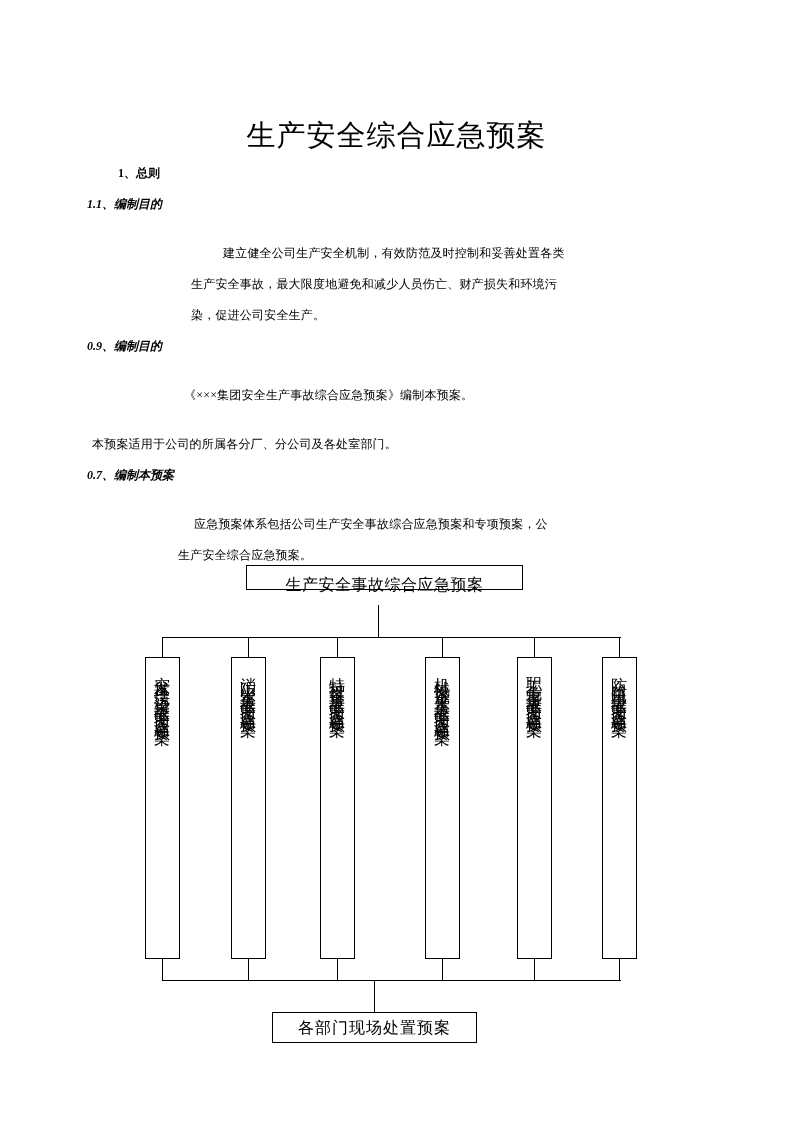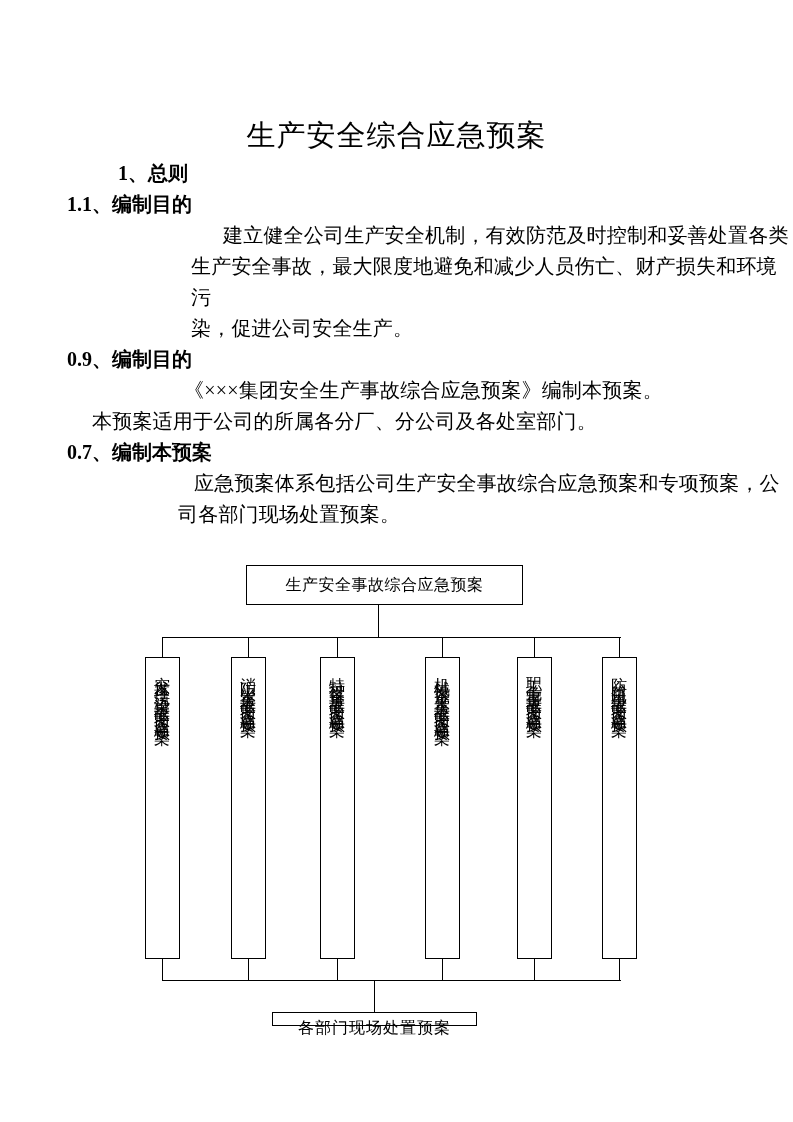--- a/index.html
+++ b/index.html
@@ -13,43 +13,43 @@
     border-radius:10px;
   }
   .doc-title {
     padding-top:112px;
     height:46px; line-height:46px;
     font-size:29px;
     text-align:center;
     letter-spacing:1px;
     white-space:nowrap;
   }
-  .tline { line-height:31px; font-size:20px; }
+  .tline { line-height:31px; font-size:12px; }
   .h1, .h2 { font-weight:bold; }
   .h1 { padding-left:118px; }
-  .h2 { padding-left:67px; }
+  .h2 { padding-left:87px;font-style:italic; }
   .hnum { display:inline-block; }
-  .para { letter-spacing:0.2px; white-space:pre-line; }
+  .para { letter-spacing:0.2px; white-space:pre-line;margin-top:18px; }
   .p-purpose  { padding-left:191px; text-indent:32px; }
   .p-ref      { padding-left:184px; }
   .p-scope    { padding-left:92px; }
   .p-system   { padding-left:178px; text-indent:16px; }
 
   
   .flowchart { position:absolute; left:0; top:0; width:793px; height:1122px; pointer-events:none; }
   .fc-box {
     position:absolute;
     border:1px solid #000;
     box-sizing:border-box;
     background:#fff;
     font-size:16px;
     text-align:center;
   }
-  .fc-root   { left:246px; top:565px;  width:277px; height:40px; line-height:38px; letter-spacing:0.5px; }
-  .fc-bottom { left:272px; top:1012px; width:205px; height:14px; line-height:29px; letter-spacing:1px; }
+  .fc-root   { left:246px; top:565px;  width:277px; height:25px; line-height:38px; letter-spacing:0.5px; }
+  .fc-bottom { left:272px; top:1012px; width:205px; height:31px; line-height:29px; letter-spacing:1px; }
   .fc-col {
     position:absolute;
     top:657px; height:302px; width:35px;
     border:1px solid #000;
     box-sizing:border-box;
     background:#fff;
     display:flex; justify-content:center;
     padding-top:6px;
   }
   .fc-col span {
@@ -83,21 +83,21 @@
   <div class="tline h2"><span class="hnum">0.9、</span><span>编制目的</span></div>
 
   <div class="tline para p-ref">《×××集团安全生产事故综合应急预案》编制本预案。</div>
 
 
   <div class="tline para p-scope">本预案适用于公司的所属各分厂、分公司及各处室部门。</div>
 
   <div class="tline h2"><span class="hnum">0.7、</span><span>编制本预案</span></div>
 
   <div class="tline para p-system">应急预案体系包括公司生产安全事故综合应急预案和专项预案，公
-司各部门现场处置预案。</div>
+生产安全综合应急预案。</div>
 
   <div class="flowchart">
 
     <div class="fc-box fc-root">生产安全事故综合应急预案</div>
 
     <div class="ln vln" style="left:378px; top:605px; height:32px;"></div>
     <div class="ln hln" style="left:162px; top:637px; width:459px;"></div>
     <div class="ln vln" style="left:162px; top:638px; height:19px;"></div>
     <div class="ln vln" style="left:248px; top:638px; height:19px;"></div>
     <div class="ln vln" style="left:337px; top:638px; height:19px;"></div>

